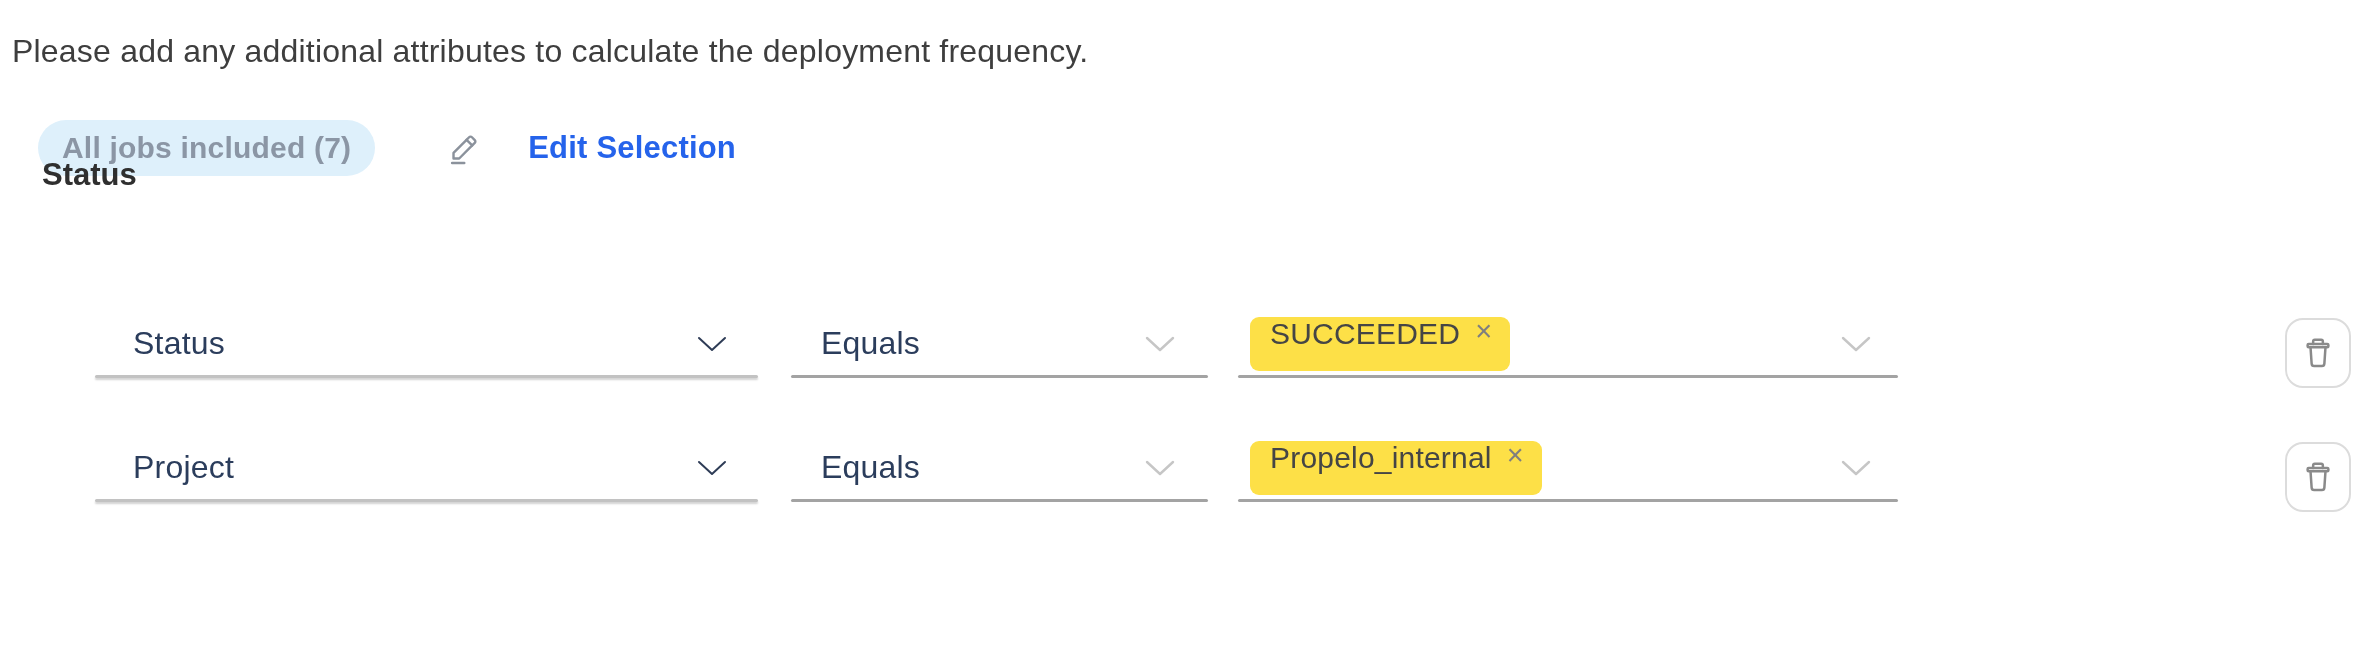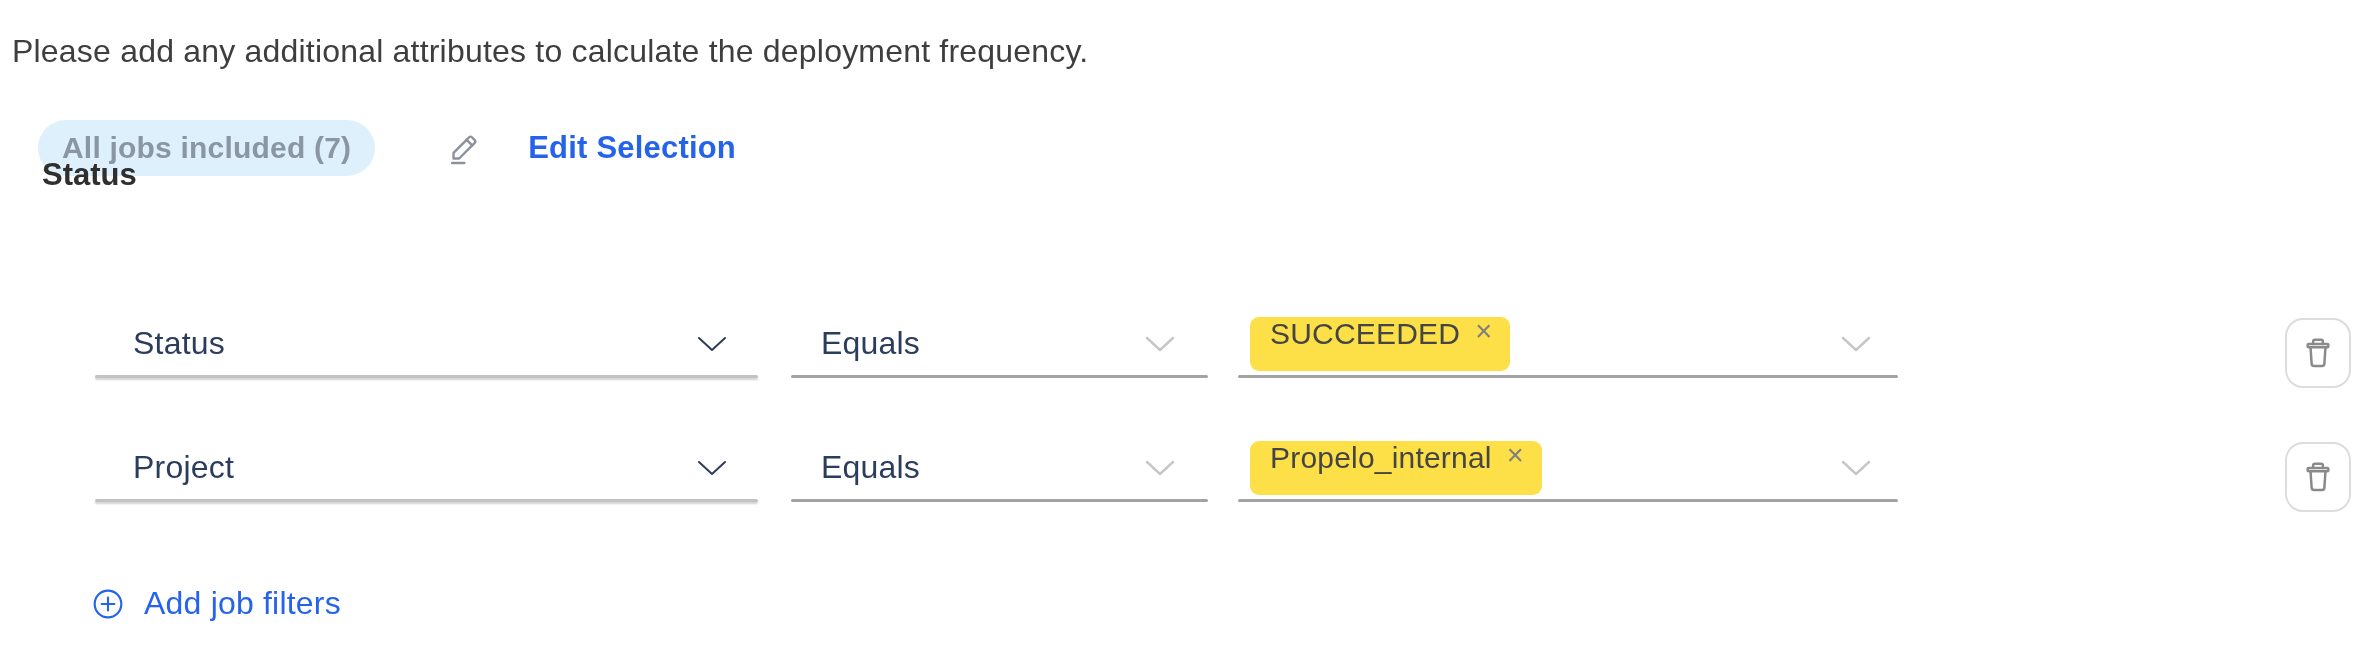--- a/index.html
+++ b/index.html
@@ -242,22 +242,14 @@
     </div>
     <button class="trash-btn">
       <svg viewBox="0 0 24 26" fill="none" stroke="#8a8a8a" stroke-width="1.8" stroke-linecap="round" stroke-linejoin="round">
         <path d="M8.5 6.5 V4.6 A1.2 1.2 0 0 1 9.7 3.4 H14.3 A1.2 1.2 0 0 1 15.5 4.6 V6.5"></path>
         <rect x="4.5" y="6.5" width="15" height="2.4" rx="0.8"></rect>
         <path d="M6.6 8.9 L7.4 20.7 A1.8 1.8 0 0 0 9.2 22.4 H14.8 A1.8 1.8 0 0 0 16.6 20.7 L17.4 8.9"></path>
       </svg>
     </button>
   </div>
 
-  <div class="add-filters">
-    <svg class="plus-icon" viewBox="0 0 24 24" fill="none" stroke="#2563eb" stroke-width="1.6" stroke-linecap="round">
-      <circle cx="12" cy="12" r="10"></circle>
-      <line x1="12" y1="7.2" x2="12" y2="16.8"></line>
-      <line x1="7.2" y1="12" x2="16.8" y2="12"></line>
-    </svg>
-    <span class="add-label">Add job filters</span>
-  </div>
 
 </div>
 
 </body></html>

